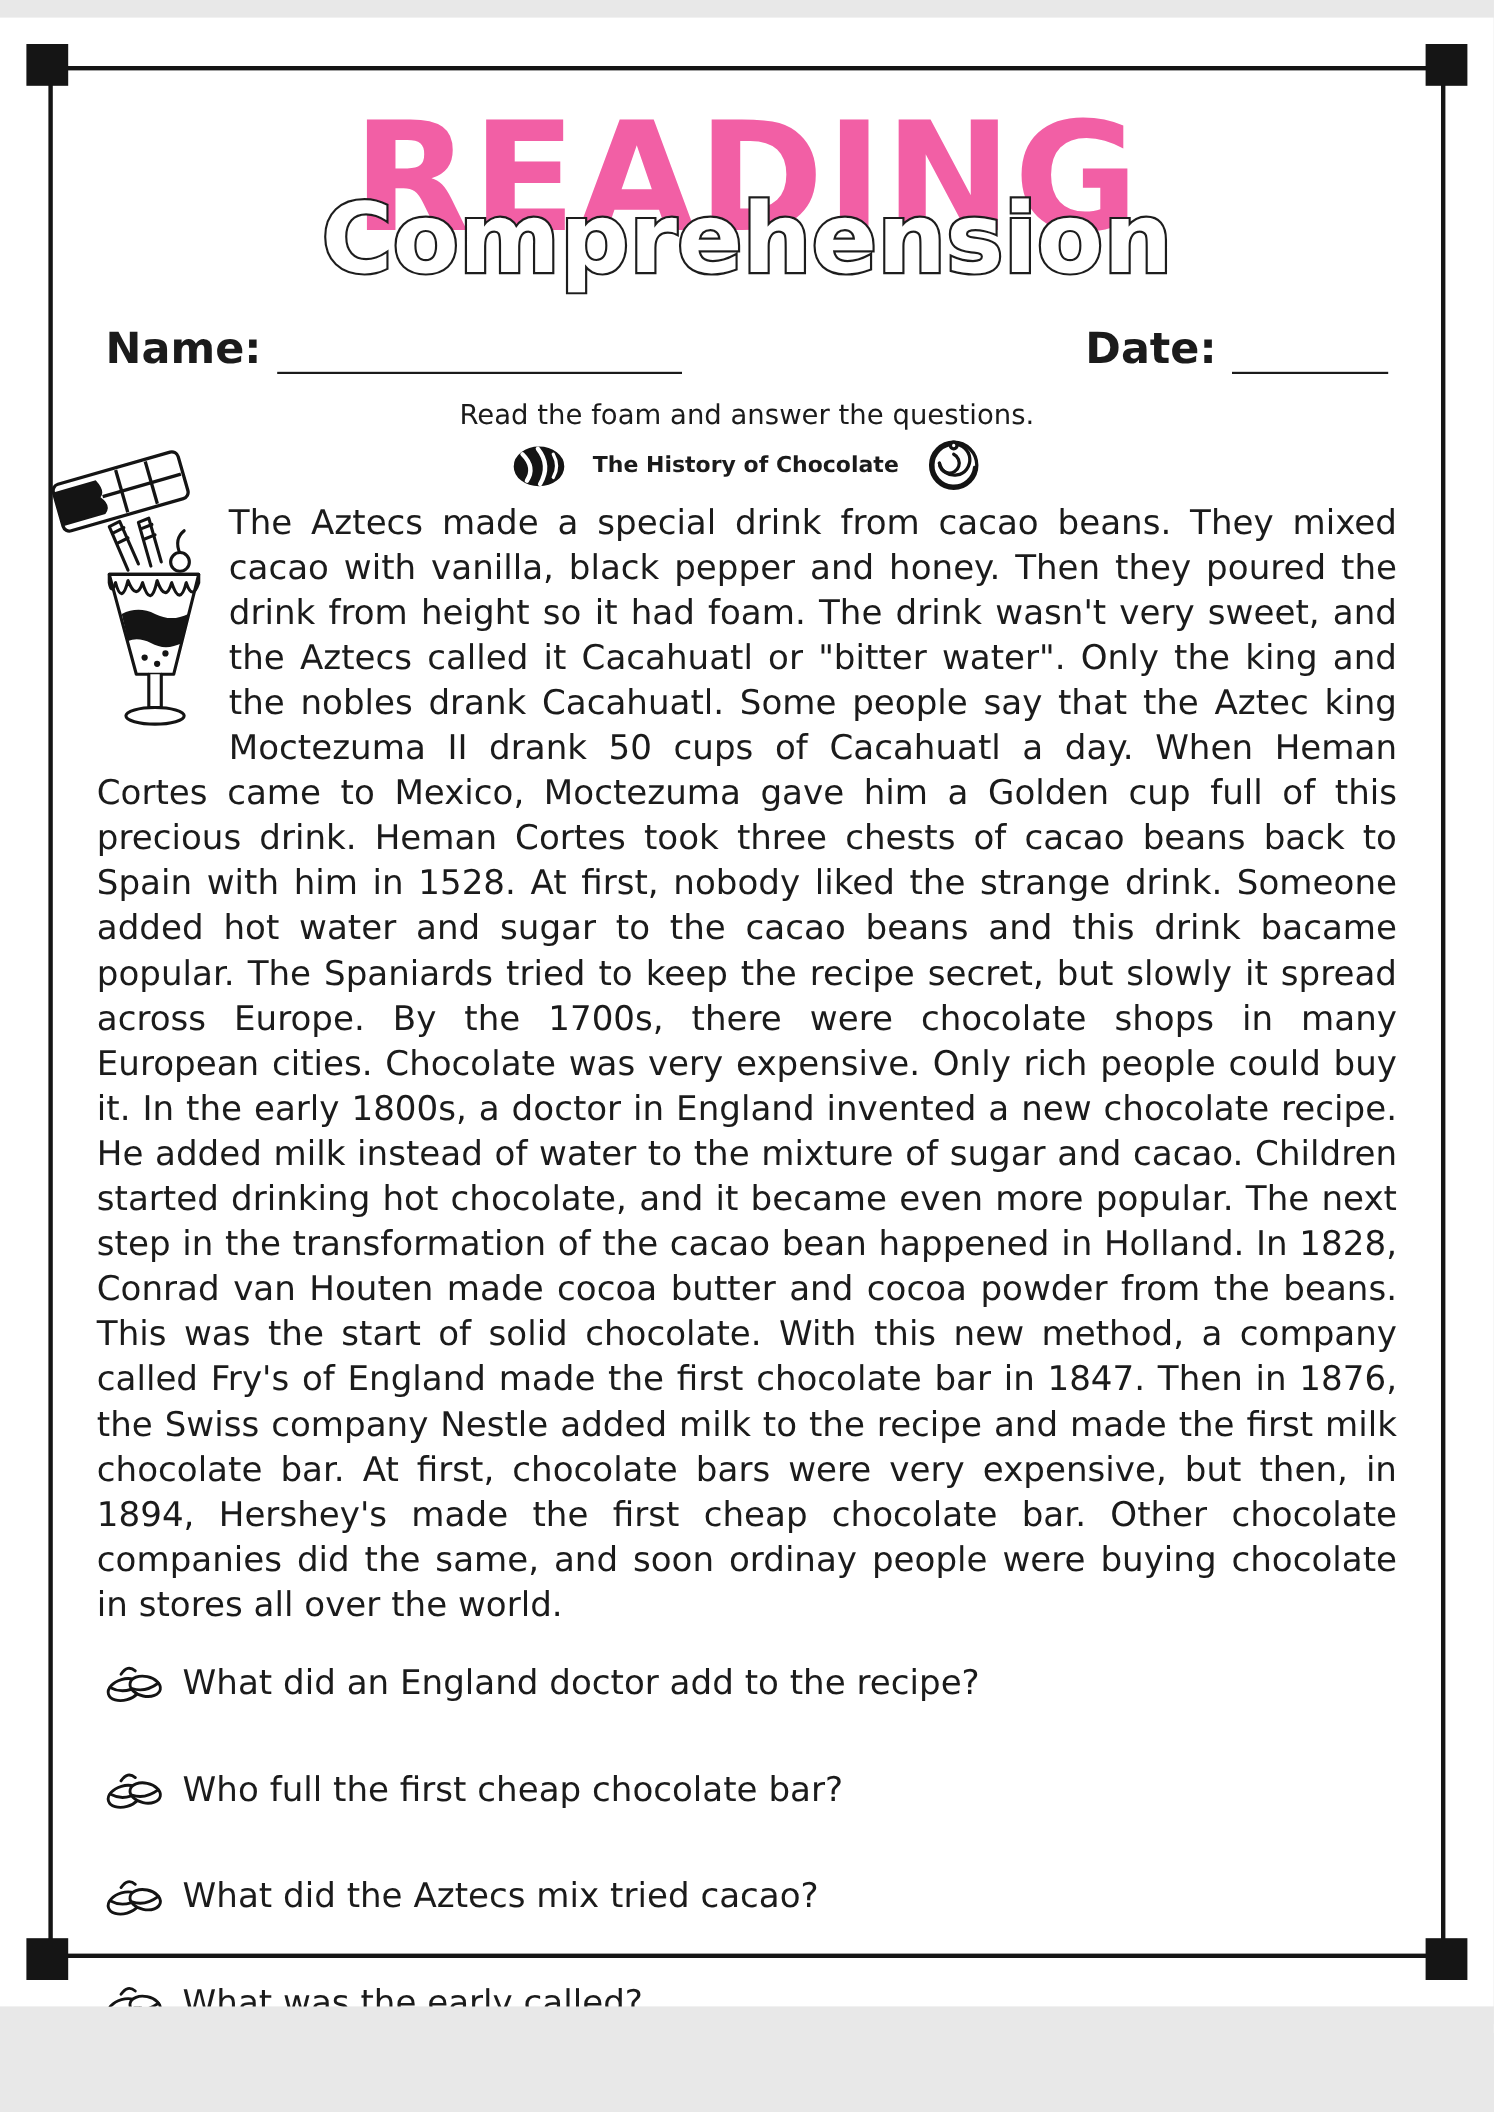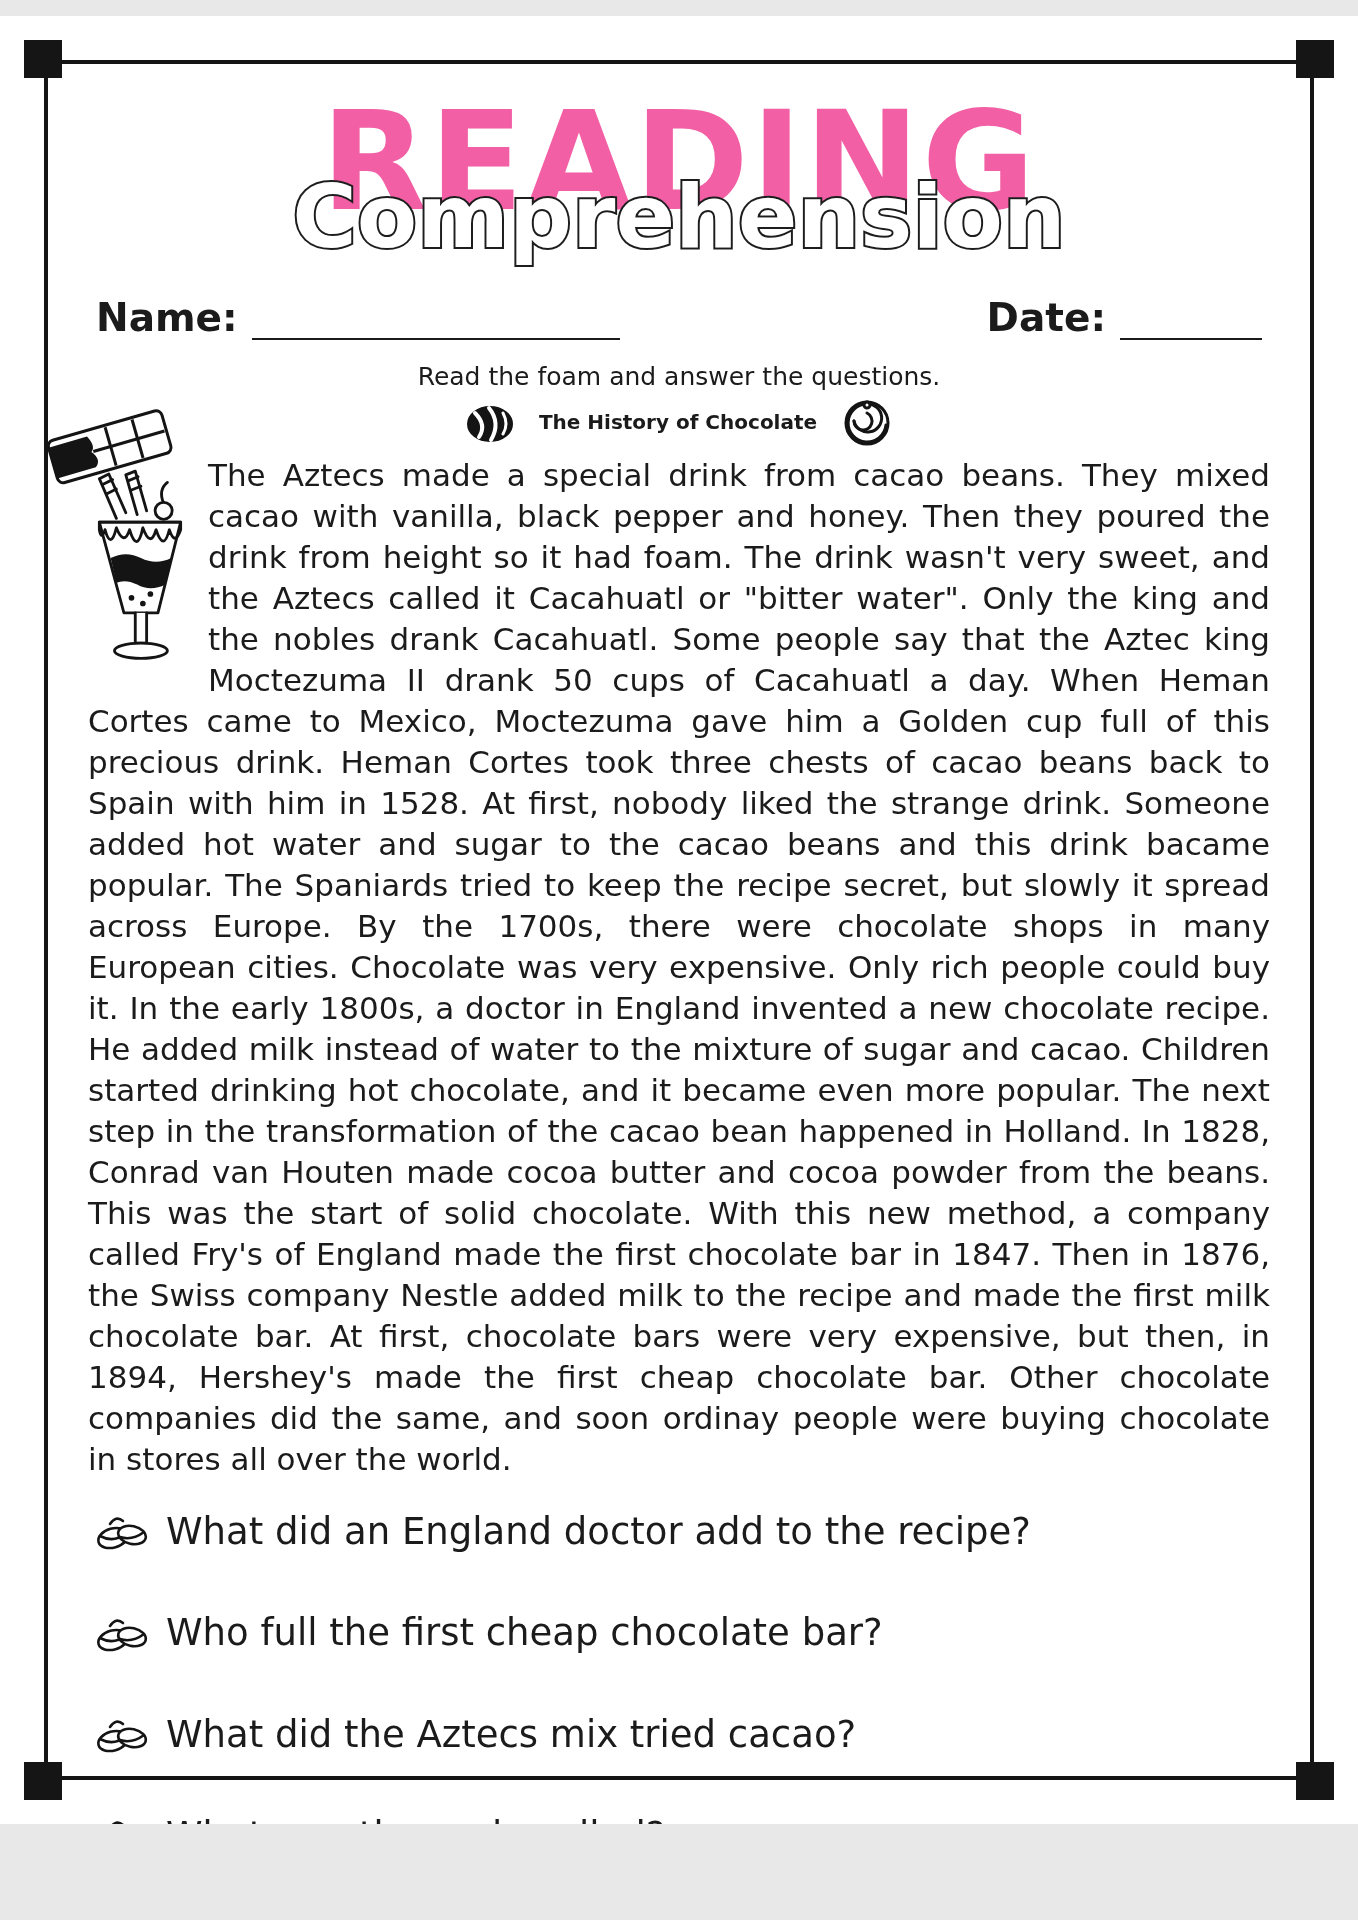--- a/index.html
+++ b/index.html
@@ -112,21 +112,21 @@
   }
 
   .questions{
     list-style:none;
     margin:30px 0 0 0;
     padding:0 0 0 6px;
   }
   .questions li{
     display:flex;align-items:center;gap:16px;
     margin-bottom:57px;
-    font-size:37px;
+    font-size:31px;
   }
   .q-icon{flex:0 0 auto;}
   .q-text{line-height:1.2;}
 </style>
 </head>
 <body>
 
 <div class="page">
 
   <div class="corner tl"></div>

